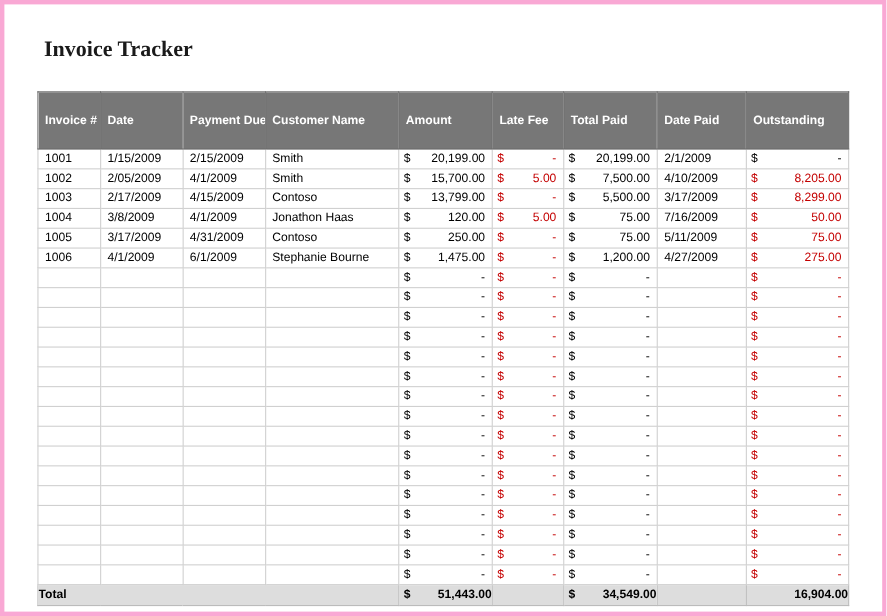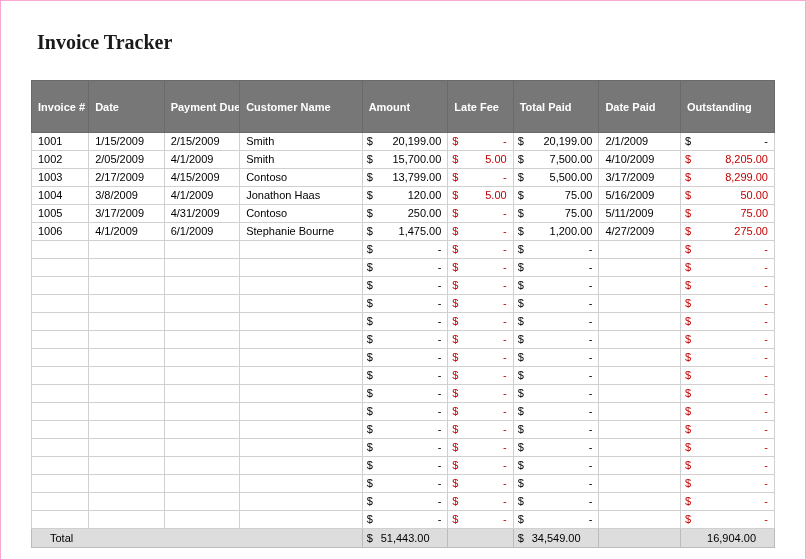--- a/index.html
+++ b/index.html
@@ -8,21 +8,21 @@
     background: #fff;
     font-family: Arial, Helvetica, sans-serif;
     font-size: 12px;
     color: #000;
   }
   .page {
     width: 806px;
     height: 560px;
     box-sizing: border-box;
     padding: 24px 30px;
-    border: 1px solid #f9a8d4;
+    border: 4px solid #f9a8d4;
   }
   .title {
     font-family: Georgia, "Times New Roman", serif;
     font-size: 20px;
     font-weight: bold;
     margin: 6px 0 26px 6px;
     color: #1a1a1a;
   }
   table {
     border-collapse: collapse;
@@ -77,24 +77,24 @@
     display: block;
     text-align: right;
   }
   .red .cur, .red .val {
     color: #c40000;
   }
   .right {
   }
   tfoot td {
     background: #ddd;
-    font-weight: normal;
+    font-weight: bold;
     font-size: 11px;
     border: 1px solid #bbb;
-    padding: 0 18px;
+    padding: 0 0;
     height: 18px;
     line-height: 18px;
   }
 </style>
 </head>
 <body>
 
 <div class="page">
   <div class="title">Invoice Tracker</div>
 
@@ -203,21 +203,21 @@
             <span class="val">120.00</span>
           </td>
           <td class="money-cell red">
             <span class="cur">$</span>
             <span class="val">5.00</span>
           </td>
           <td class="money-cell">
             <span class="cur">$</span>
             <span class="val">75.00</span>
           </td>
-          <td class="right">5/16/2009</td>
+          <td class="right">7/16/2009</td>
           <td class="money-cell red">
             <span class="cur">$</span>
             <span class="val">50.00</span>
           </td>
         </tr>
         <tr>
           <td>1005</td>
           <td>3/17/2009</td>
           <td>4/31/2009</td>
           <td>Contoso</td>

